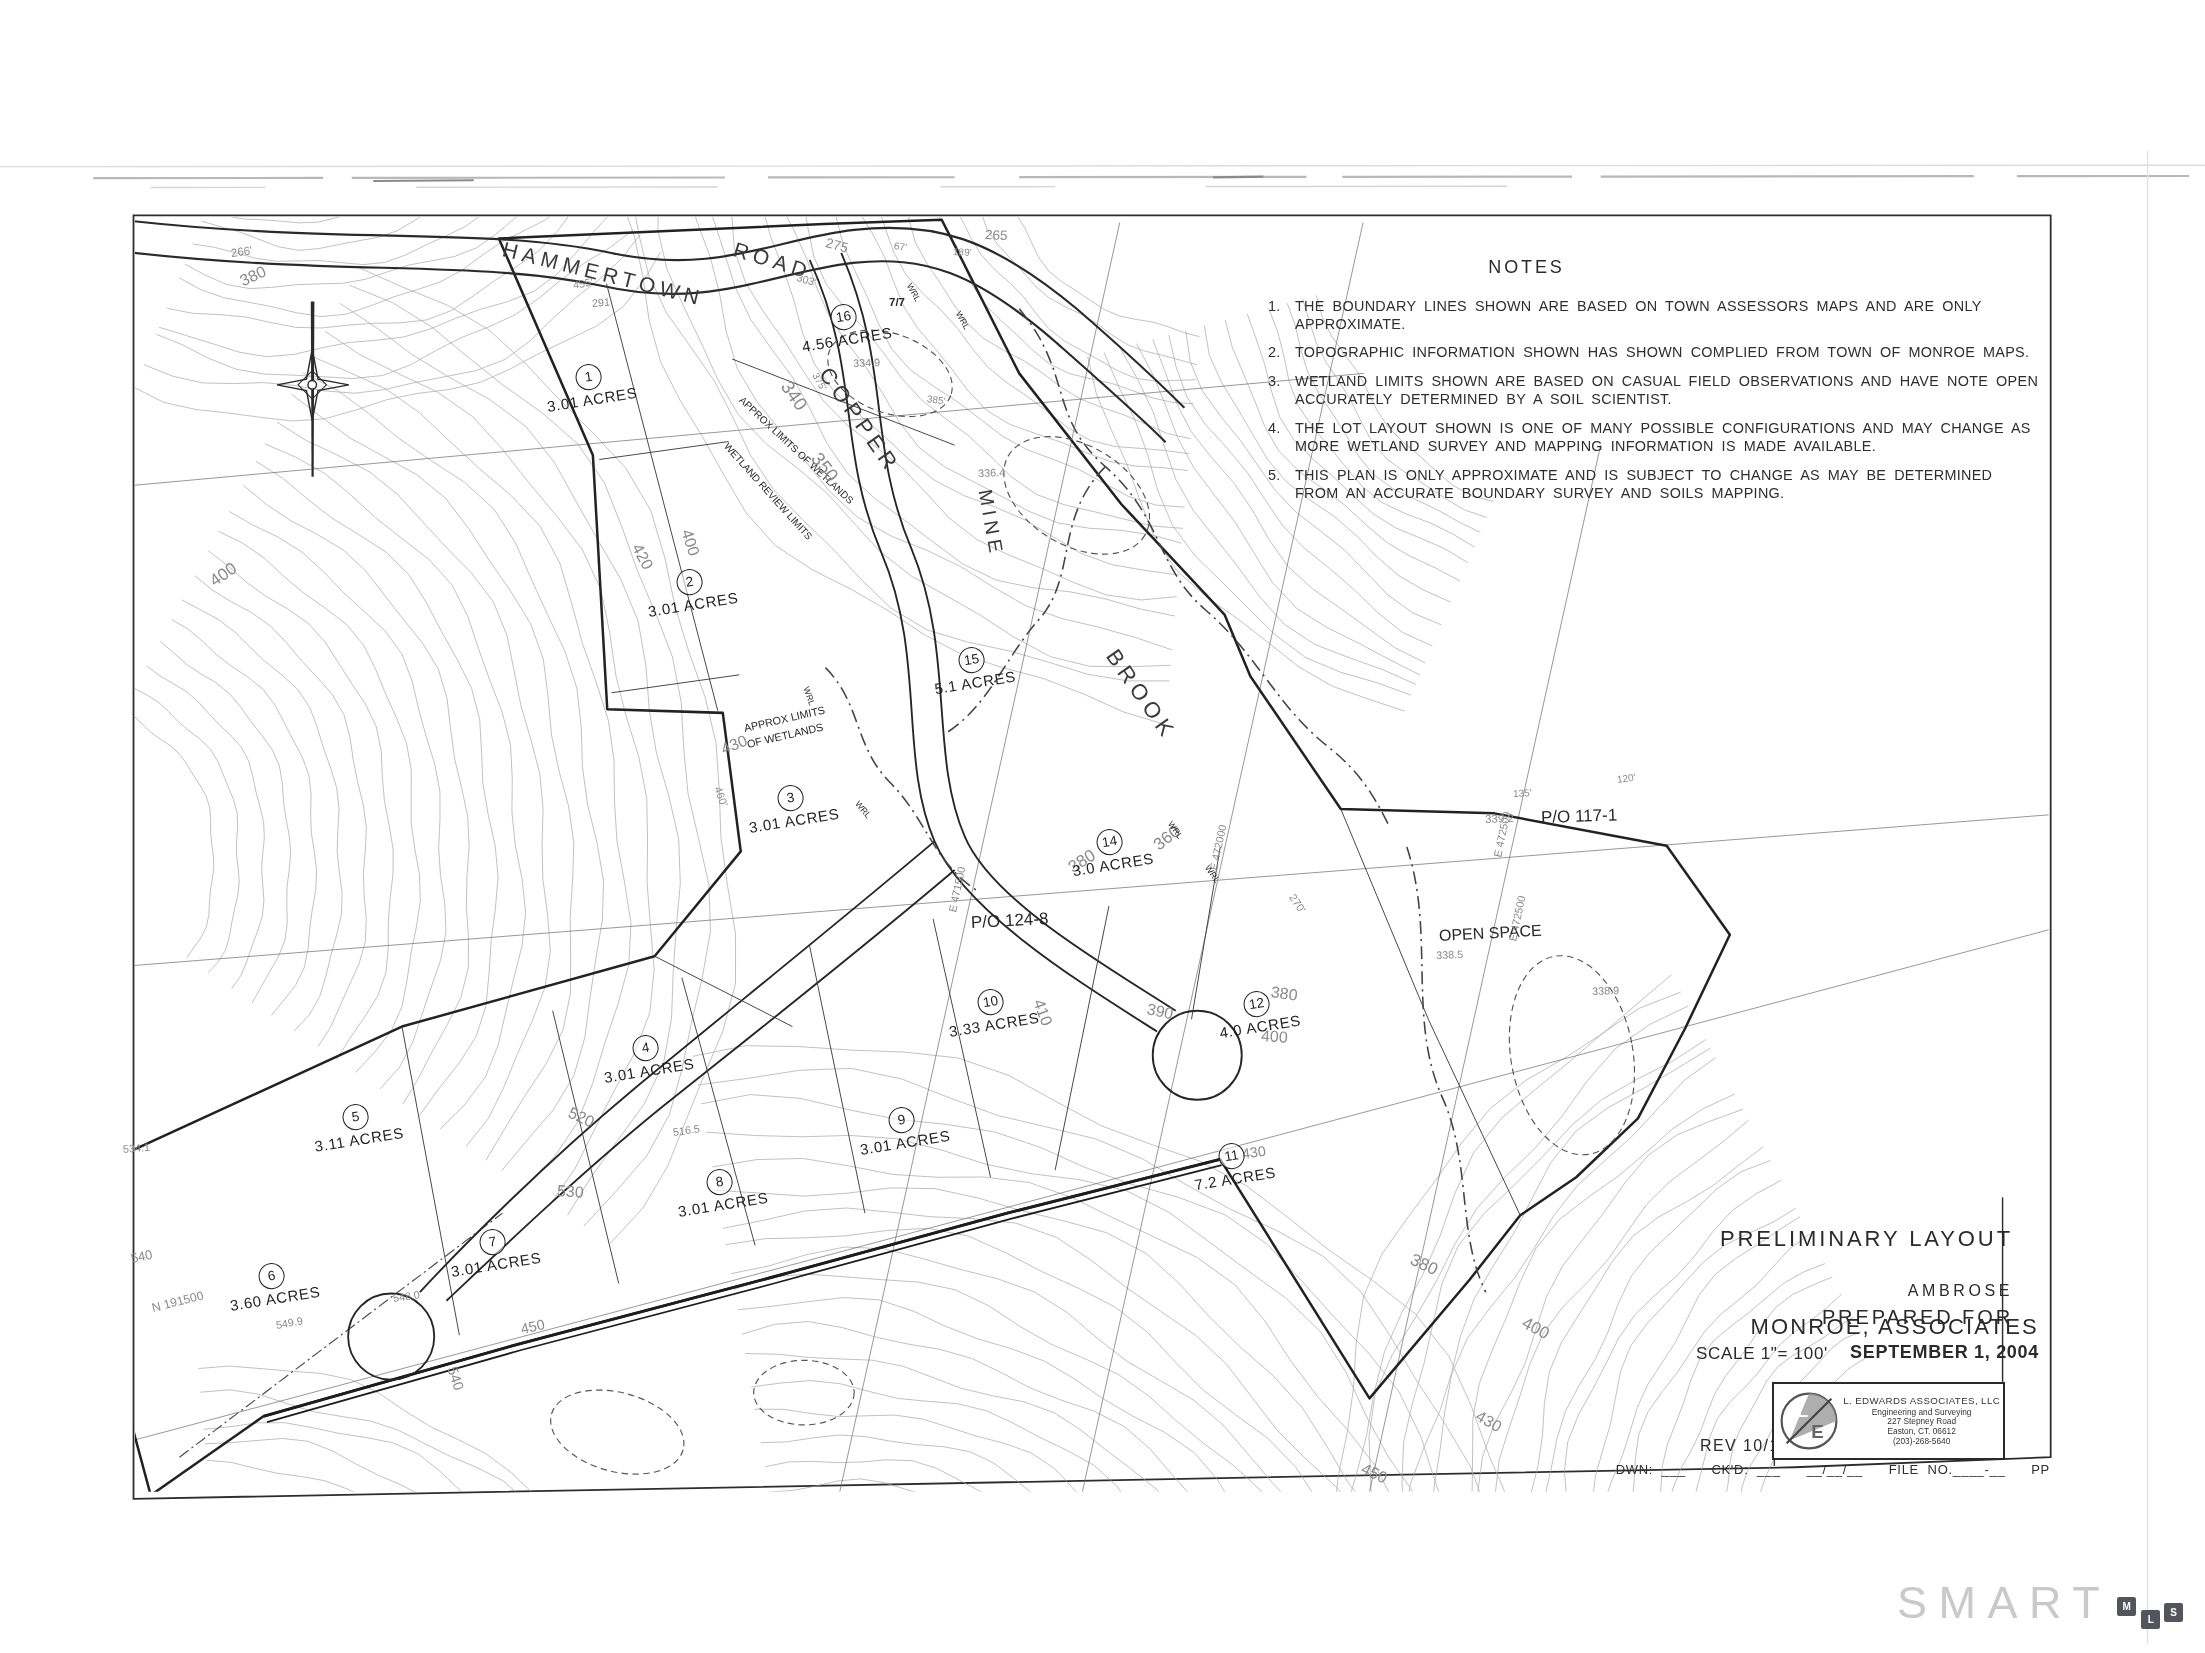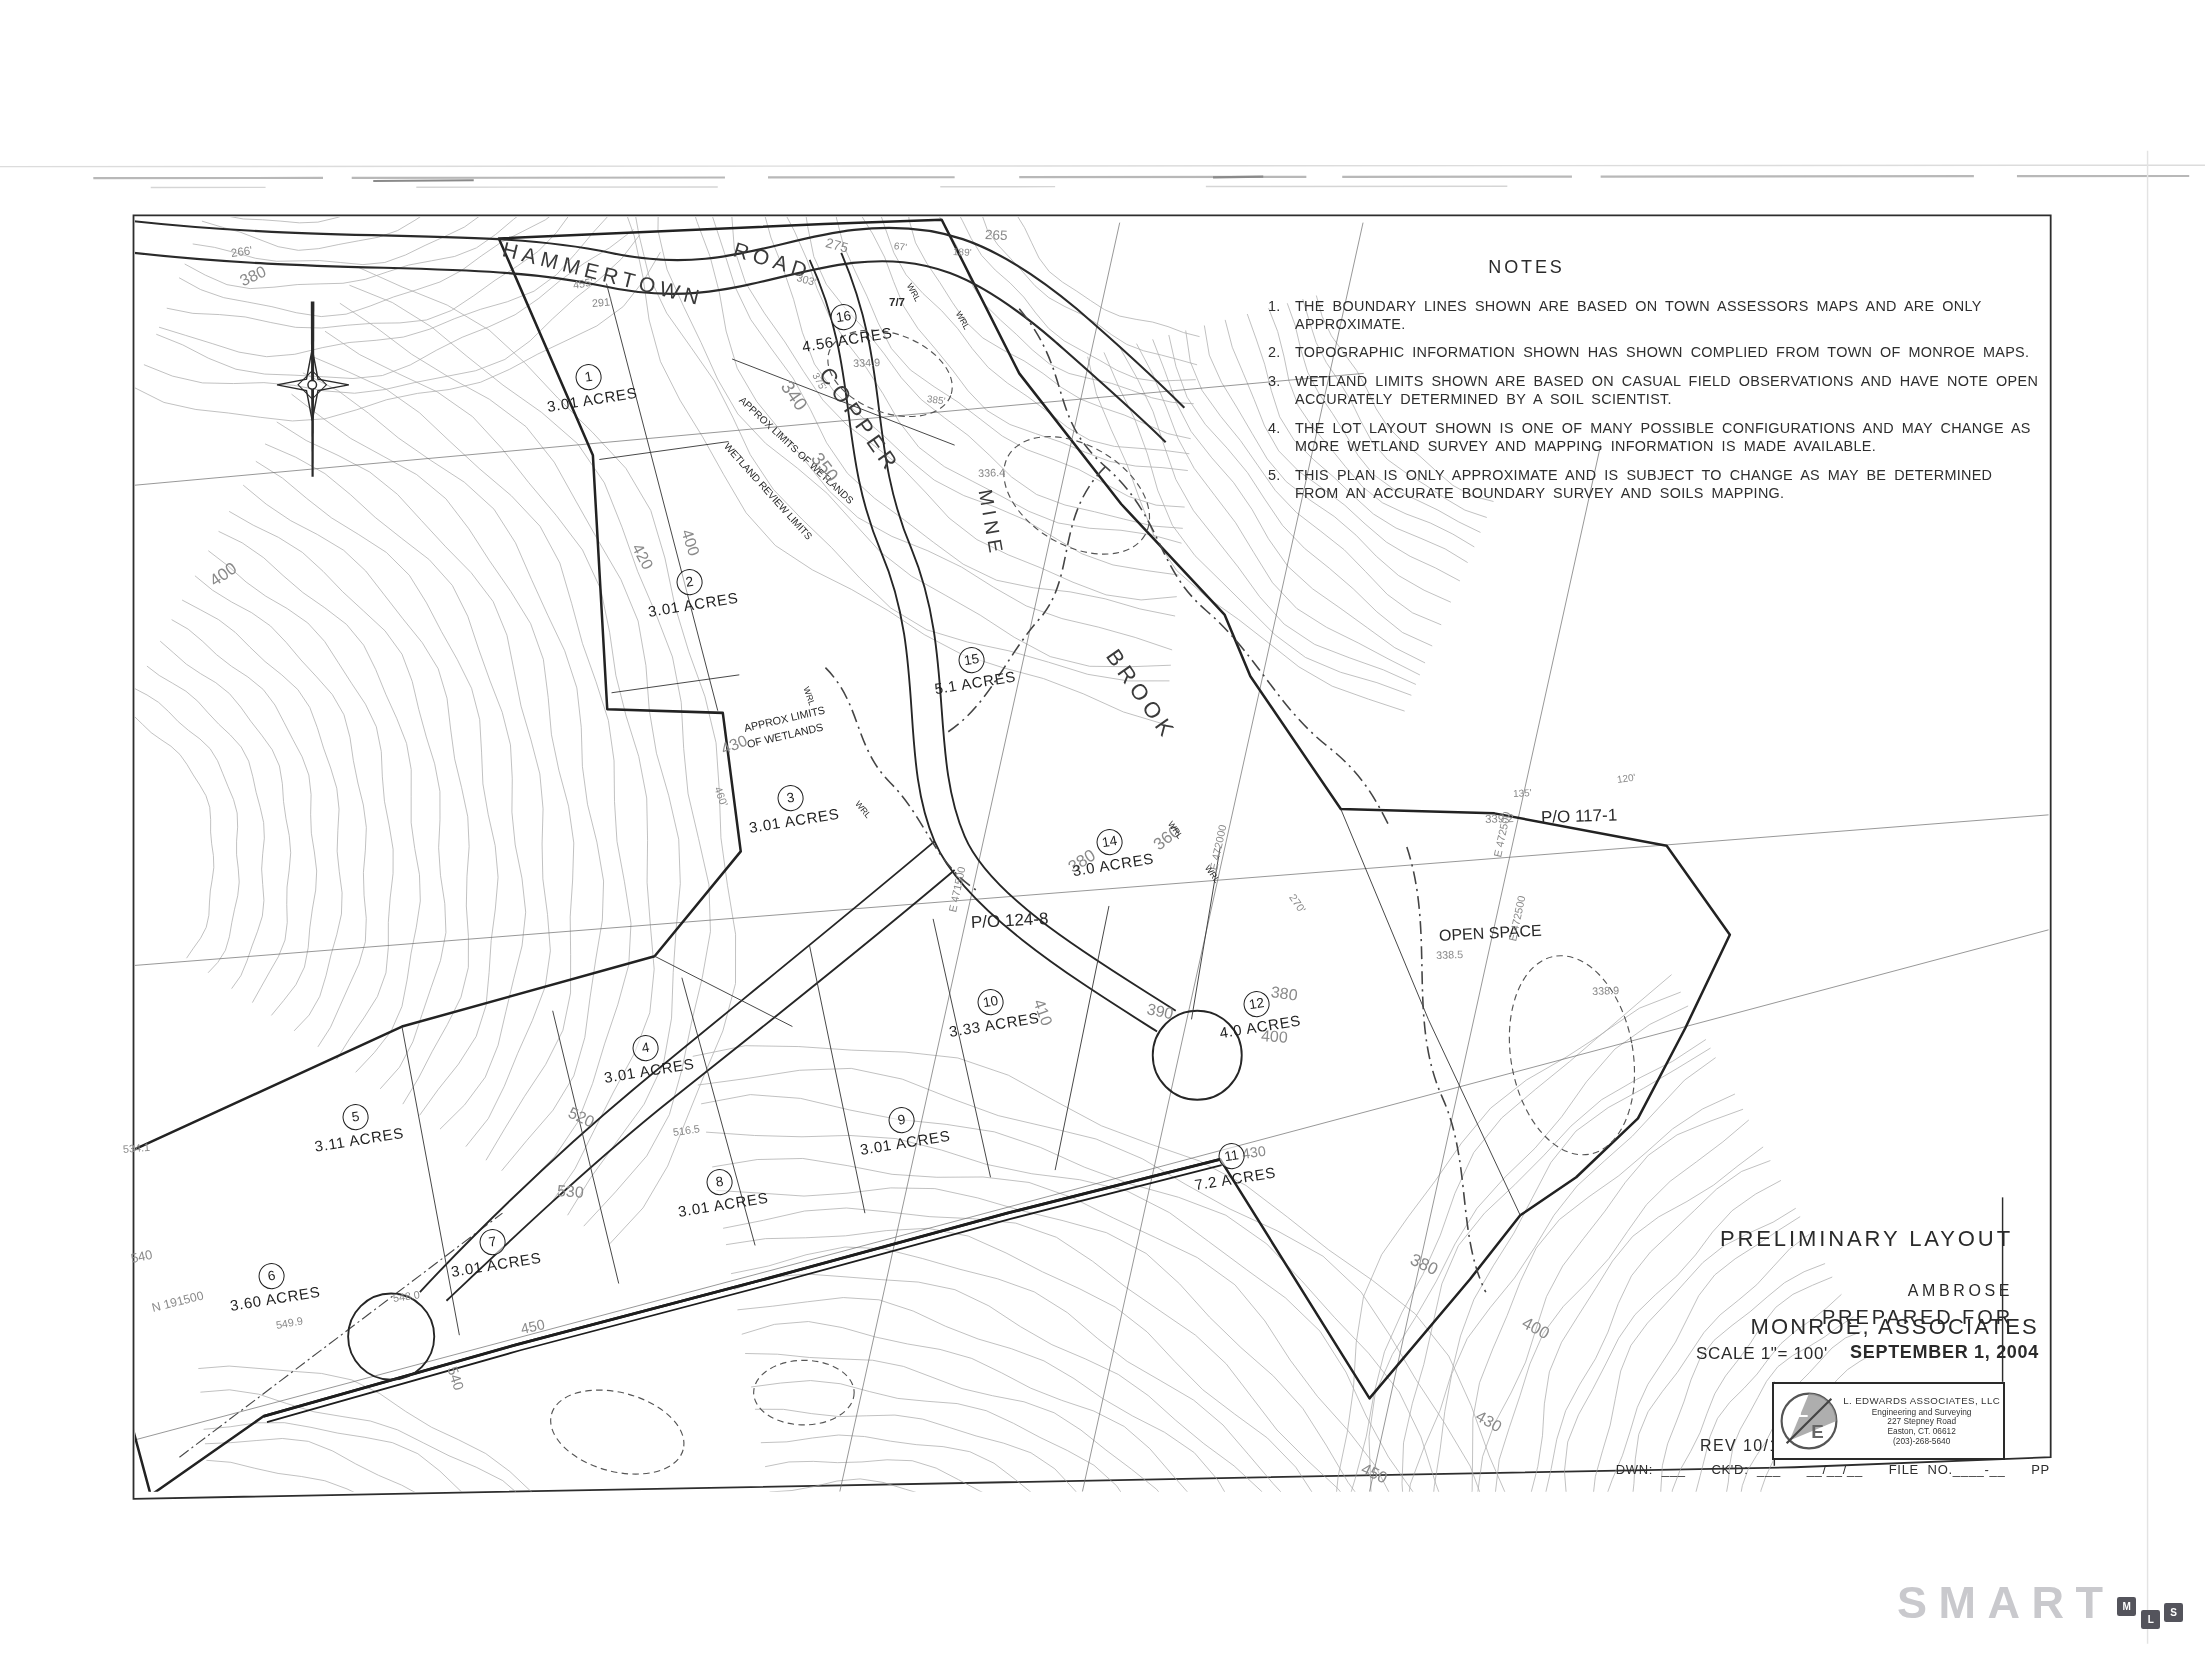--- a/index.html
+++ b/index.html
@@ -34,21 +34,21 @@
   .lbl-gray{color:#8a8a8a;}
   .lbl-ink{color:#282828;}
   .lbl-road{color:#3a3a3a;letter-spacing:5px;}
   
   .lot{position:absolute;width:122px;text-align:center;transform:rotate(-9deg);}
   .lot-num{display:block;margin:0 auto;width:24.4px;height:24.4px;border:1.8px solid #1f1f1f;border-radius:50%;
            line-height:24.4px;font-size:13.6px;color:#1f1f1f;background:rgba(255,255,255,.55);}
   .lot-acres{display:block;margin-top:0.7px;font-size:15px;letter-spacing:0.7px;color:#1f1f1f;}
   
   #watermark{position:absolute;left:1897px;top:1564px;width:302px;height:79px;}
-  #wm-word{position:absolute;left:0;top:13px;font-size:45px;font-weight:700;letter-spacing:11.5px;color:#c9c9cd;}
+  #wm-word{position:absolute;left:0;top:13px;font-size:45px;font-weight:400;letter-spacing:11.5px;color:#c9c9cd;}
   .wm-tile{position:absolute;width:19.4px;height:19.4px;background:#54545c;border-radius:2.2px;color:#fff;
            font-size:10px;font-weight:bold;text-align:center;line-height:19.4px;}
 </style>
 </head>
 <body>
 
 <div id="page">
 
   <svg id="linework" viewBox="0 0 3072 2304" xmlns="http://www.w3.org/2000/svg">
     <defs>

